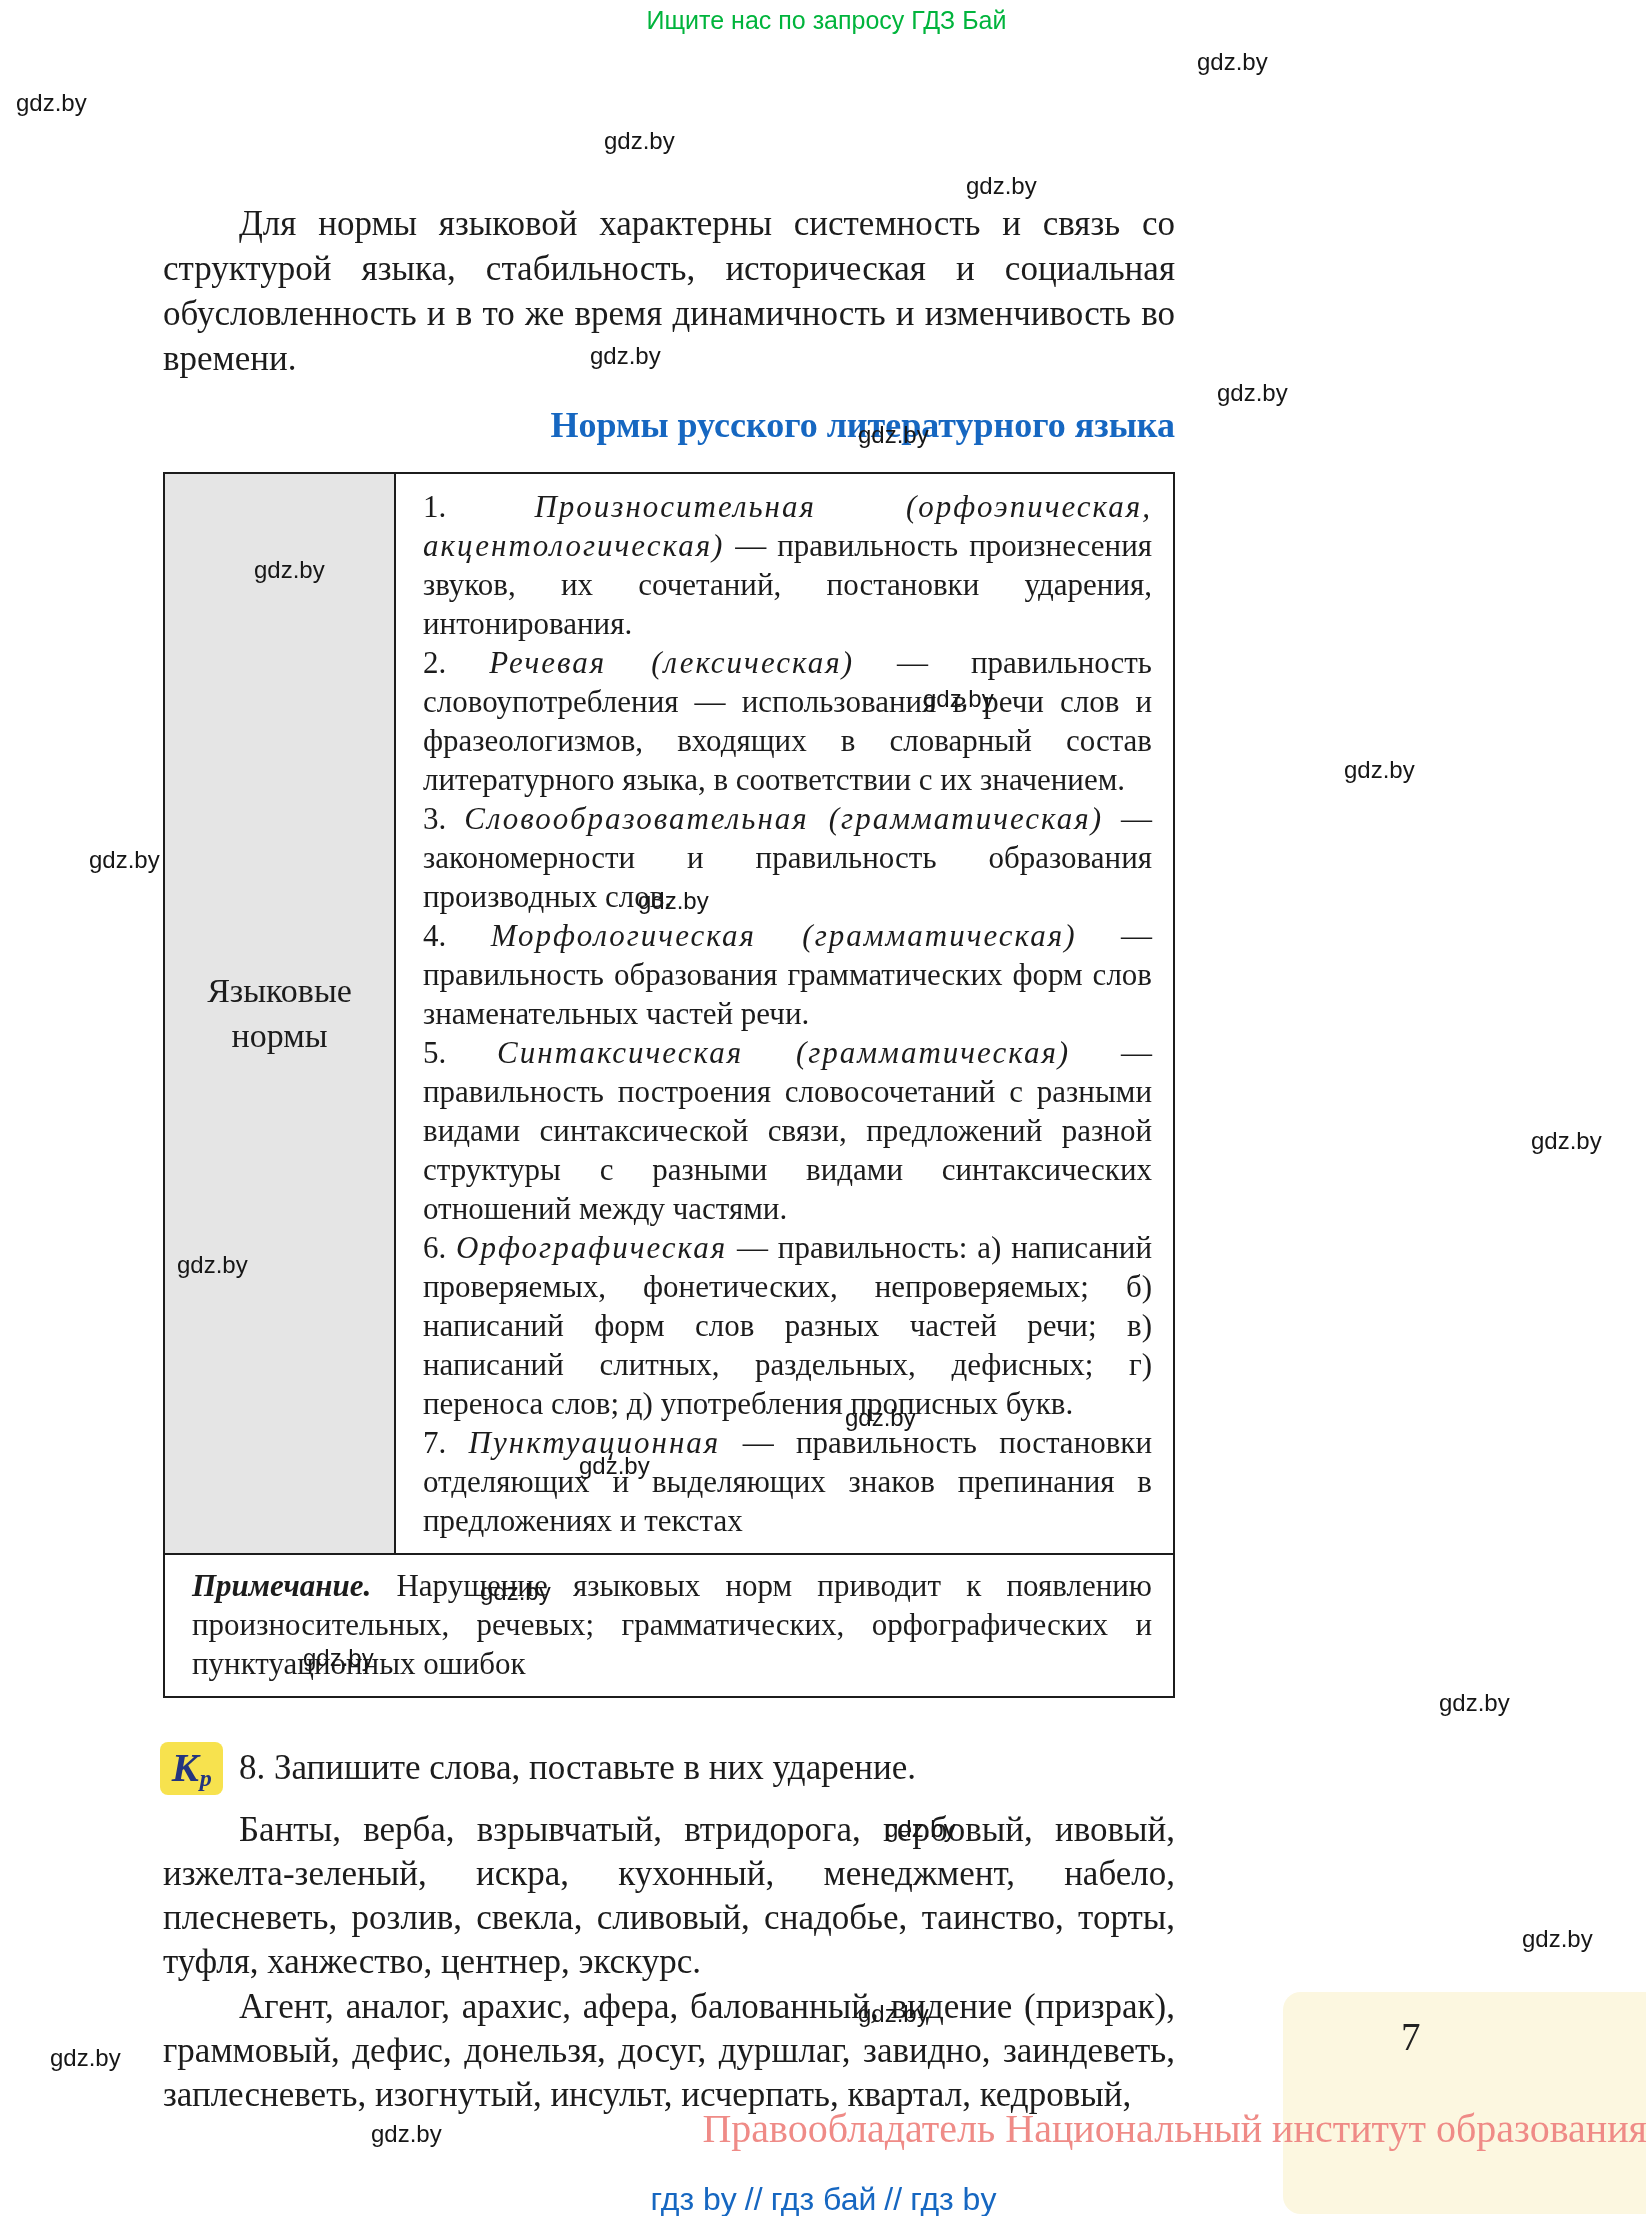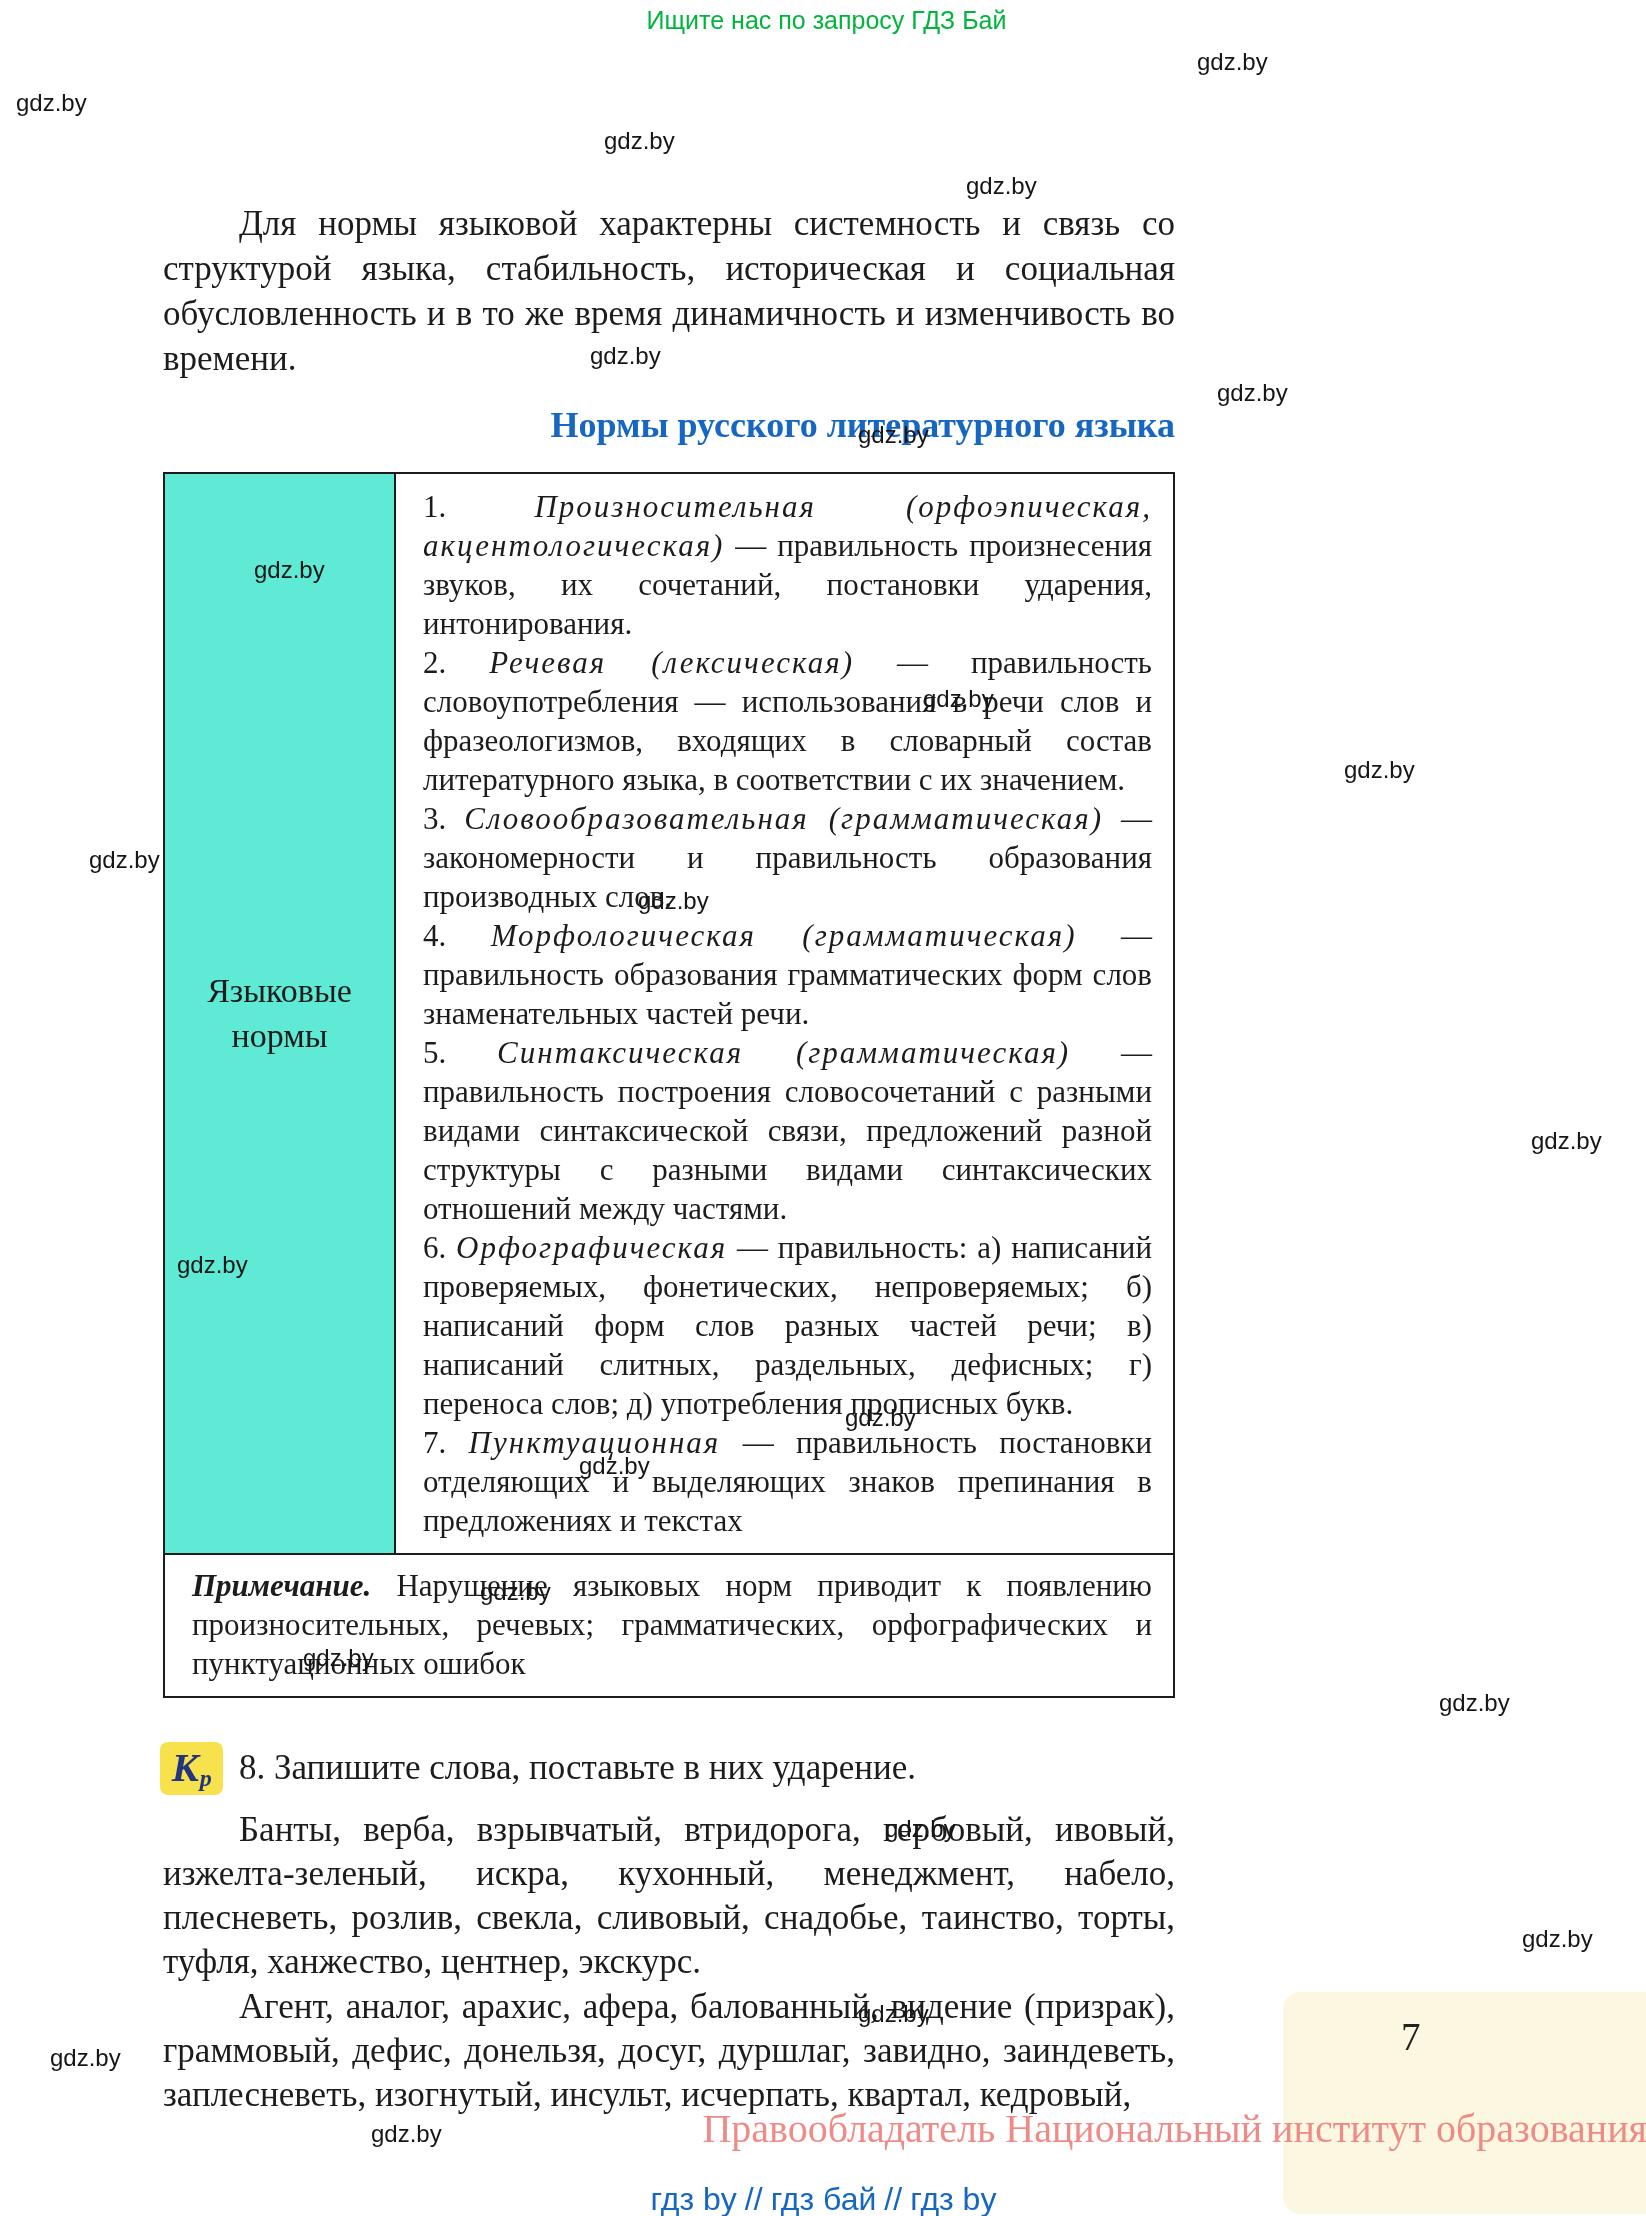--- a/index.html
+++ b/index.html
@@ -37,21 +37,21 @@
   }
   .table-title {
     margin-top:22.6px;
     text-align:right;
     font-size:36px; font-weight:bold;
     color:#1667c1;
   }
   .norm-table { margin-top:26px; border:2.4px solid #1c1c1c; }
   .norm-main { display:flex; min-height:875px; }
   .norm-left {
-    width:231px; background:#5eead4;
+    width:231px; background:#e5e5e5;
     border-right:2.4px solid #1c1c1c;
     display:flex; align-items:center; justify-content:center;
     text-align:center;
     font-size:34px; line-height:45px;
     padding:8px;
   }
   .norm-right { flex:1; padding:13px 21px 13px 27px; }
   .norm-item {
     font-size:31px; line-height:39px;
     text-align:justify; hyphens:auto;

